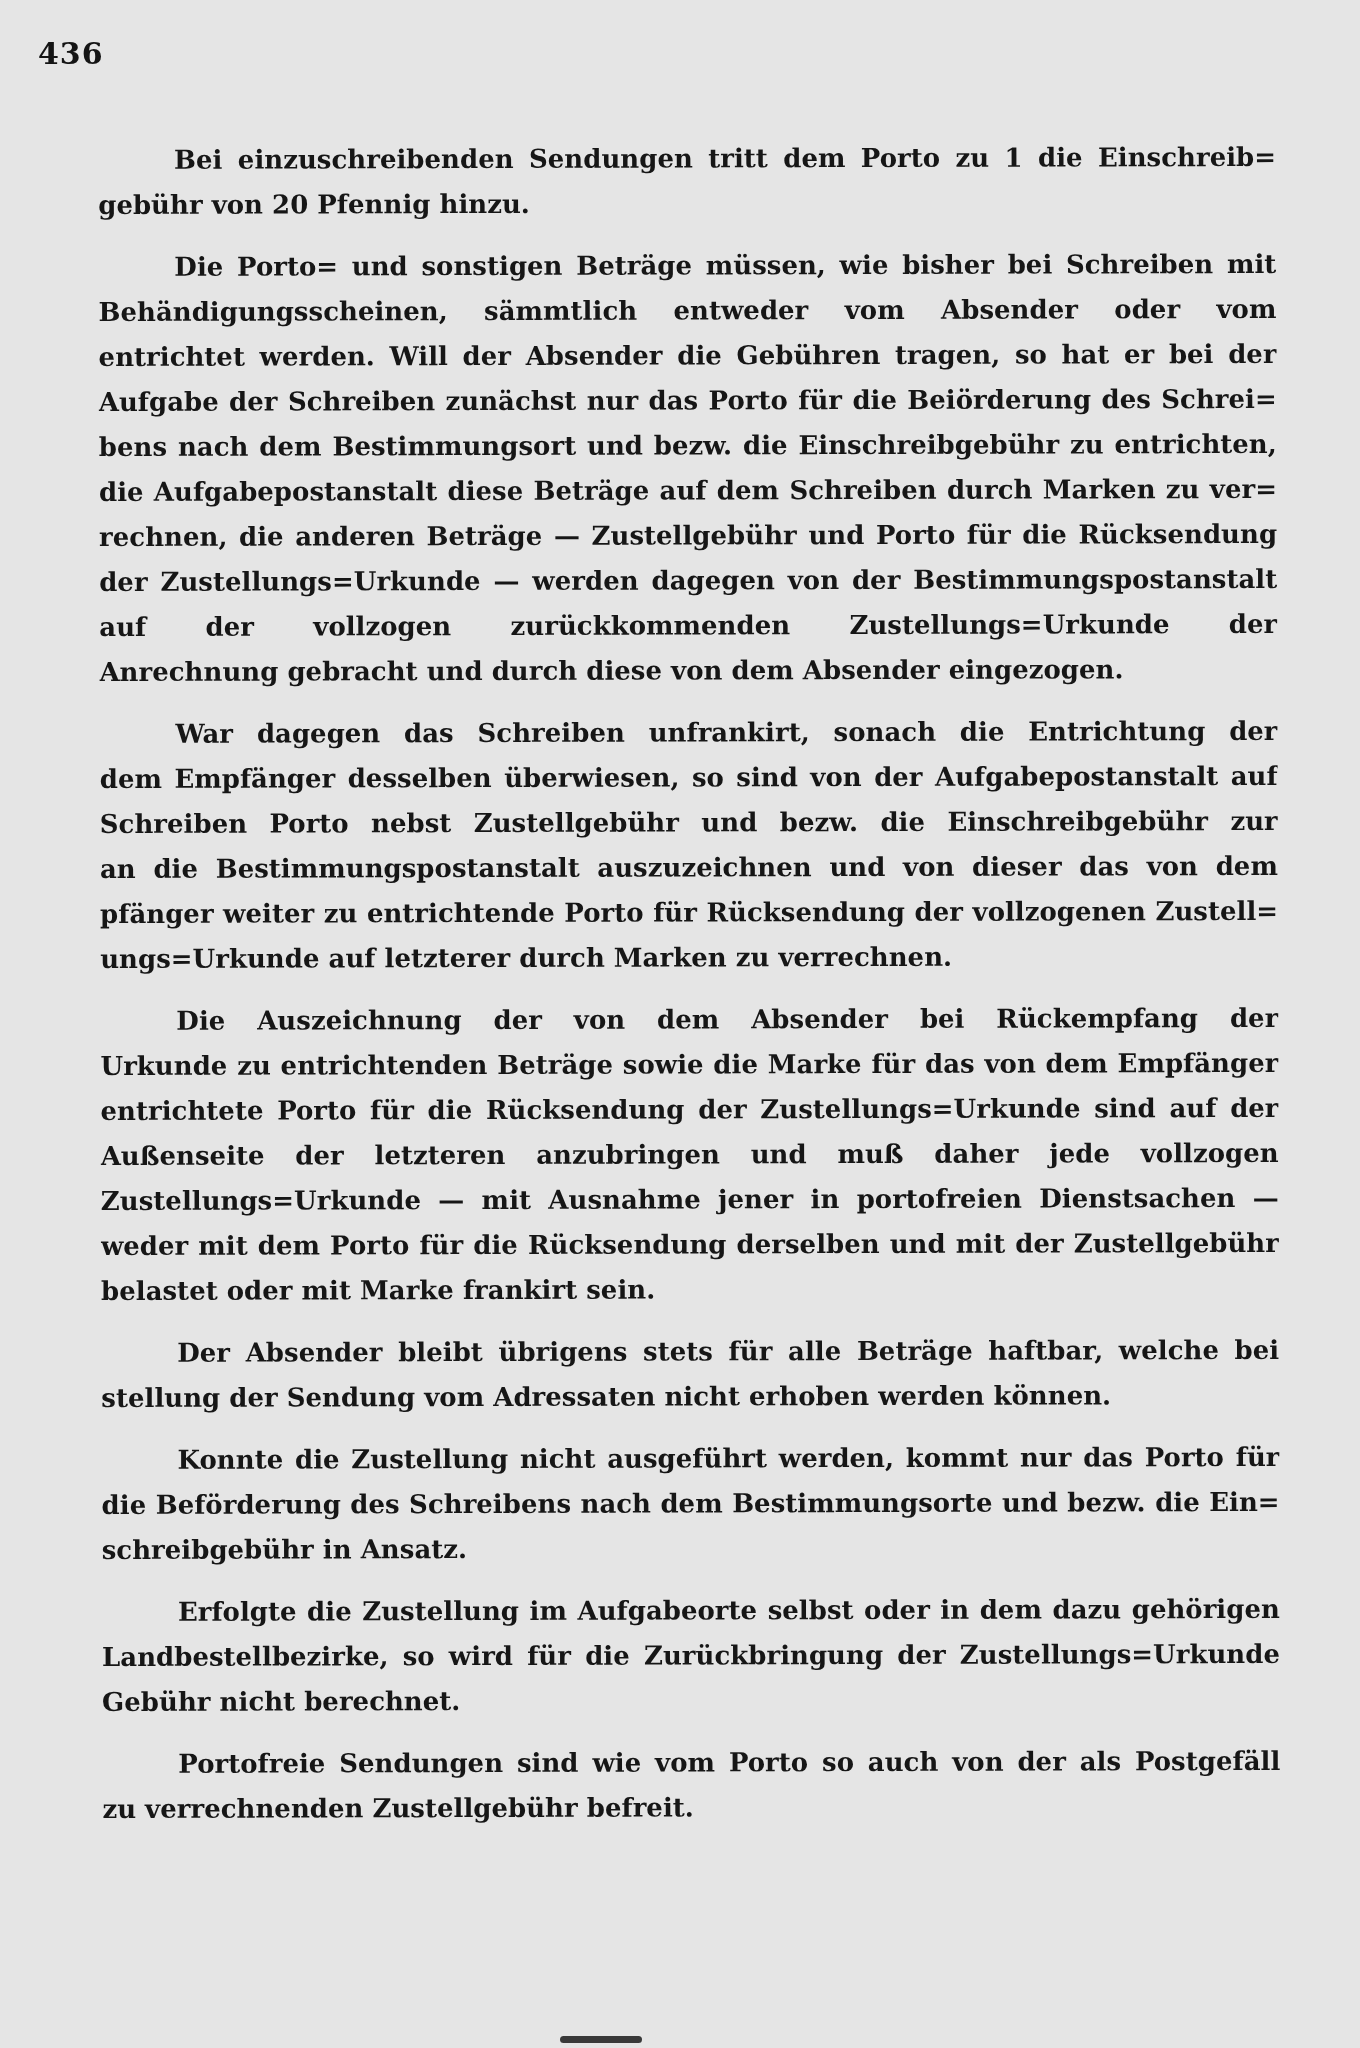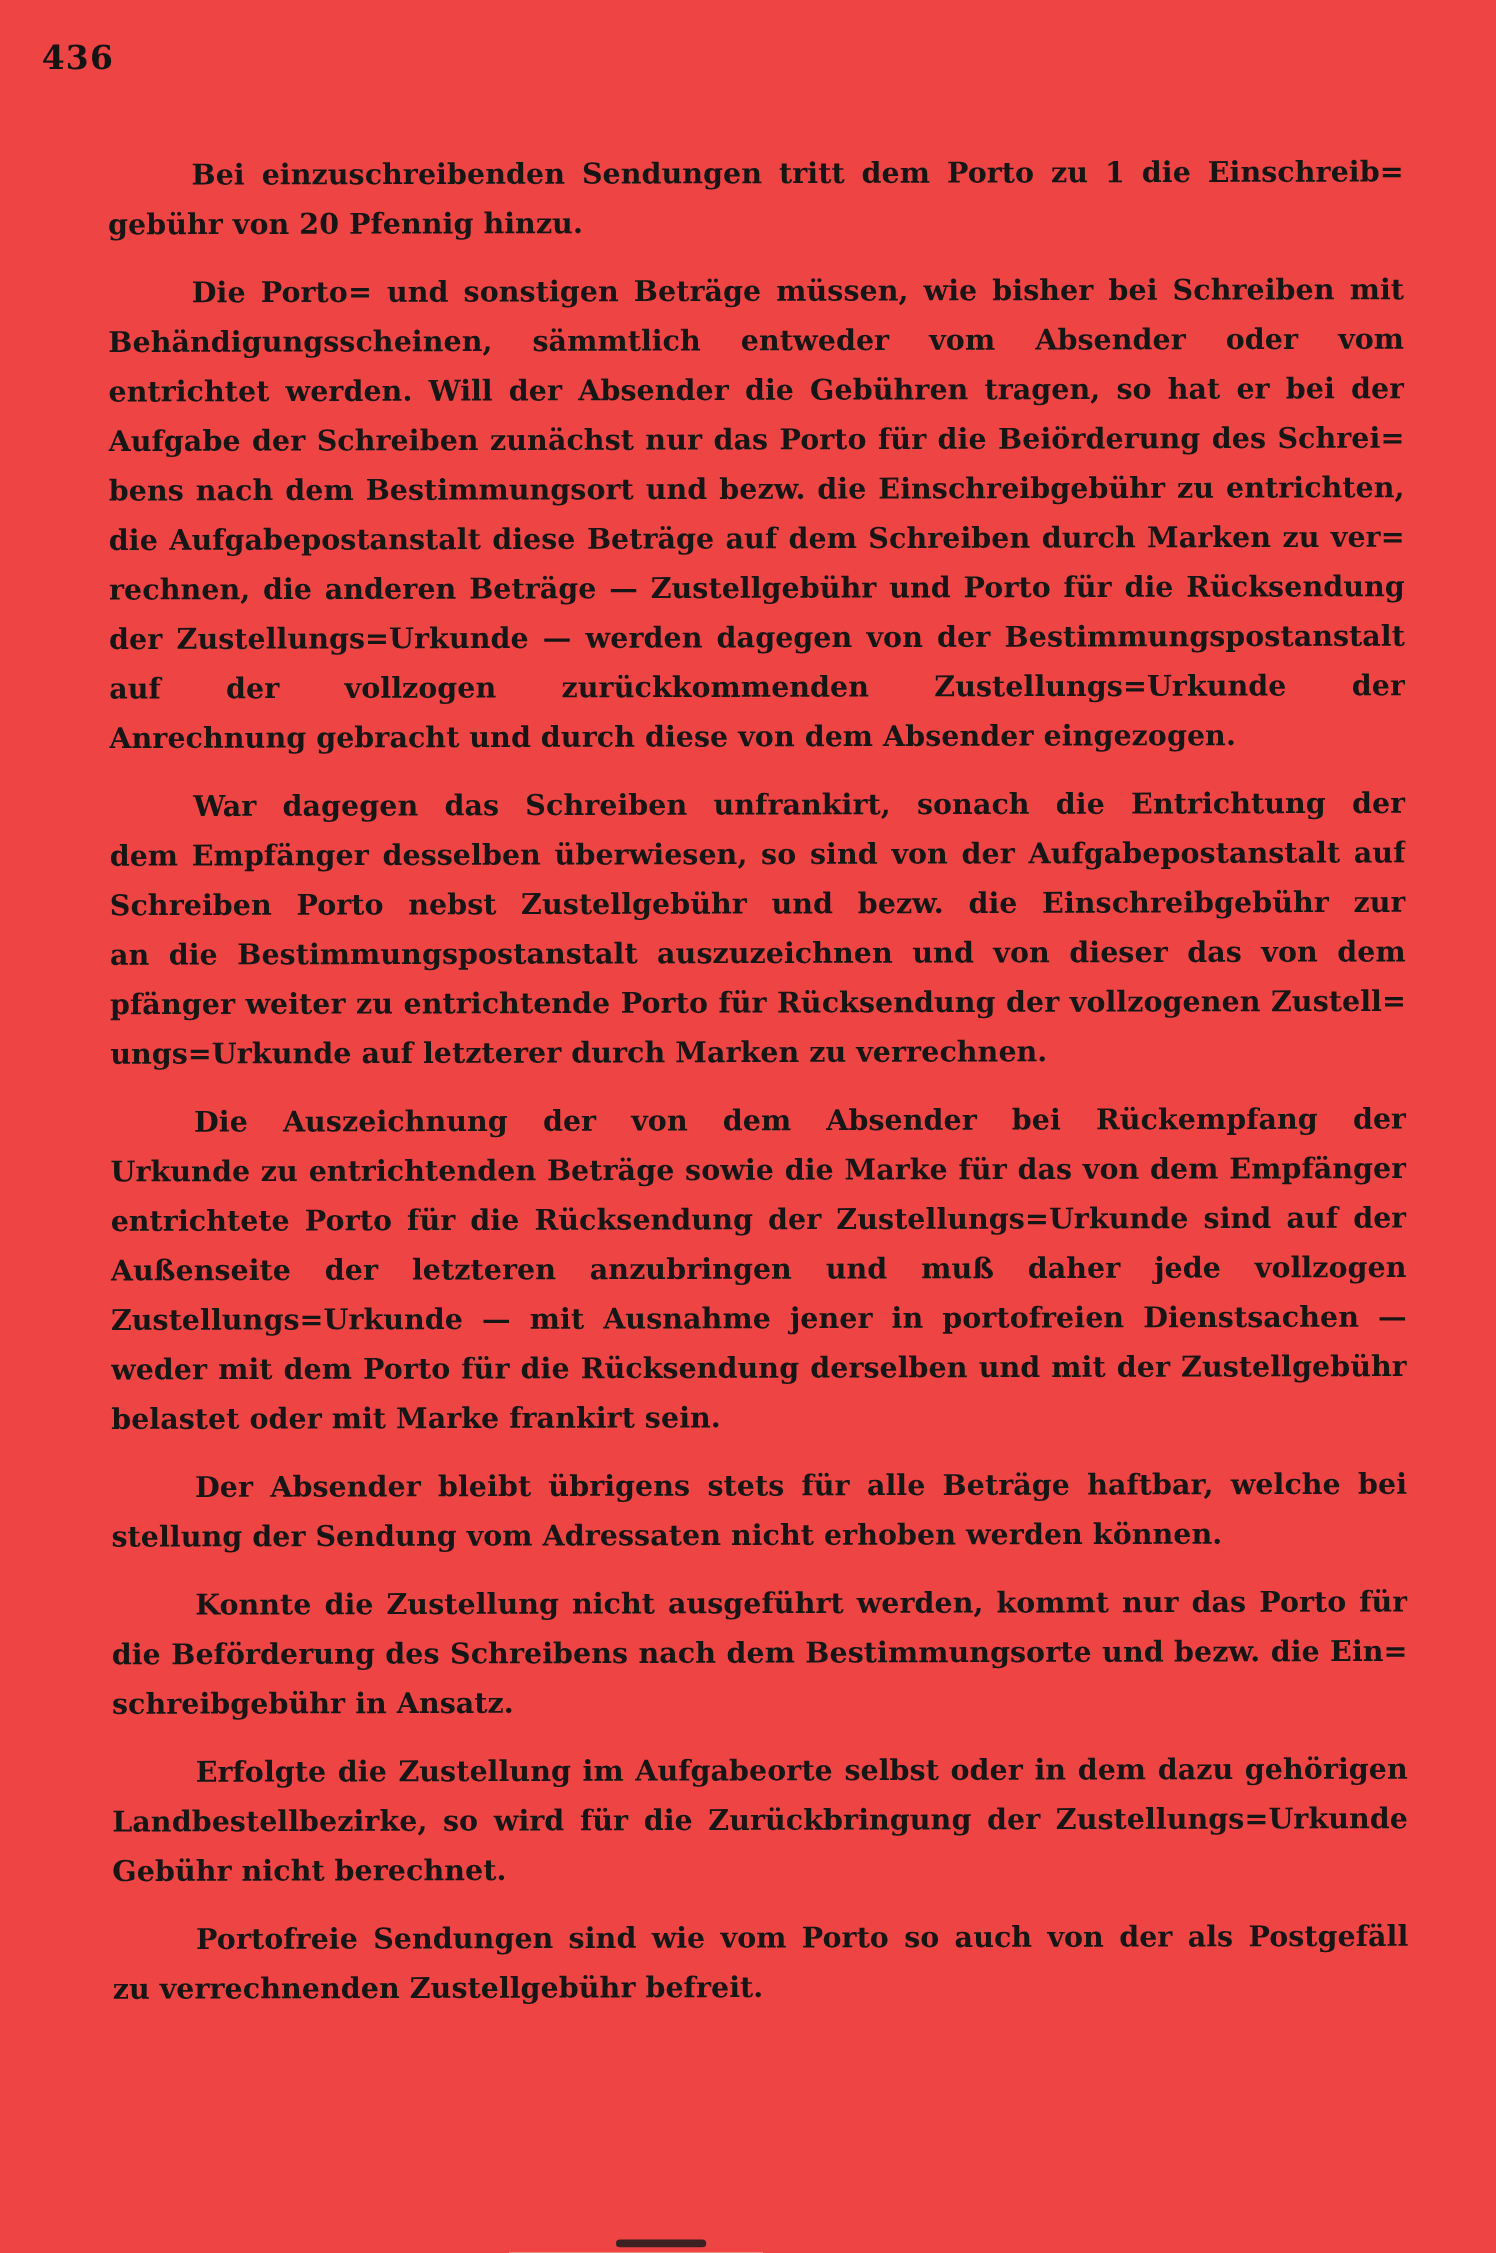--- a/index.html
+++ b/index.html
@@ -10,21 +10,21 @@
   body {
     width: 1360px;
     height: 2048px;
     position: relative;
     overflow: hidden;
     font-family: "DejaVu Serif", serif;
   }
   .page {
     position: absolute;
     inset: 0;
-    background: #ef4444;
+    background: #e5e5e5;
   }
   .page-number {
     position: absolute;
     left: 38px;
     top: 36px;
     font-size: 30px;
     font-weight: 700;
     color: #141414;
     letter-spacing: 1px;
   }

